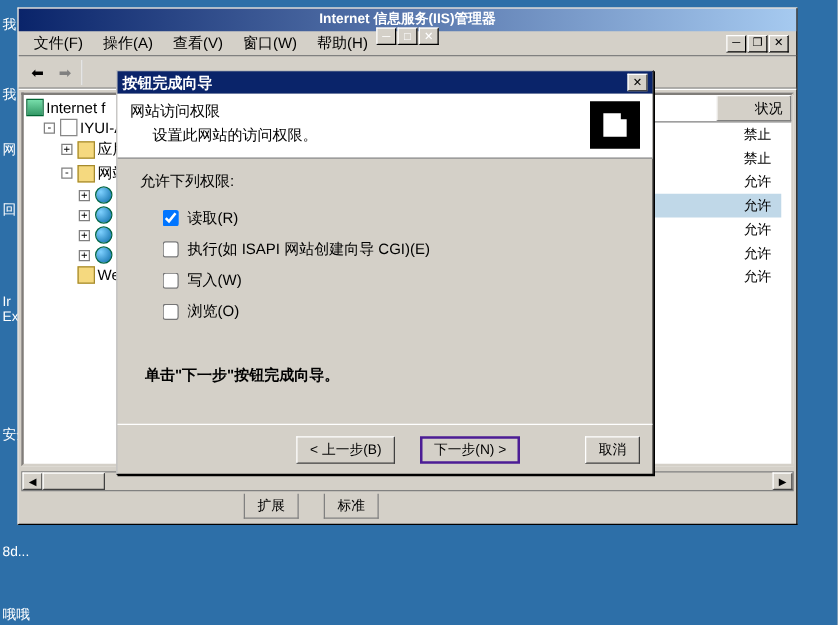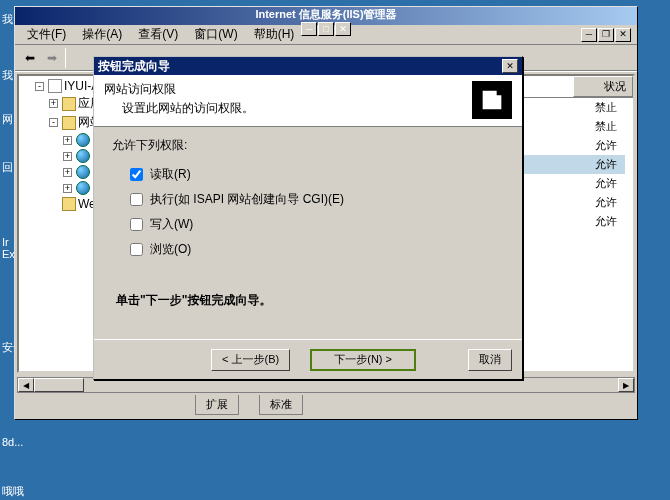--- a/index.html
+++ b/index.html
@@ -46,21 +46,21 @@
 .wiz-header-text { flex: 1; }
 .wiz-header-title { font-weight: normal; }
 .wiz-header-sub { padding-left: 18px; margin-top: 2px; }
 .wiz-header-icon { width: 40px; height: 38px; background: #000; display: flex; align-items: center; justify-content: center; }
 .wiz-header-icon svg { width: 28px; height: 28px; }
 .wiz-body { flex: 1; padding: 10px 18px; }
 .cb-row { display: flex; align-items: center; gap: 4px; padding: 3px 14px; }
 .cb-row input[type=checkbox] { width: 13px; height: 13px; }
 .wiz-footer { height: 40px; display: flex; align-items: center; justify-content: flex-end; gap: 20px; padding: 0 10px; border-top: 1px solid #fff; }
 .btn { height: 22px; padding: 0 10px; background: #d4d0c8; border: 1px solid; border-color: #fff #404040 #404040 #fff; cursor: default; font-size: 11px; }
-.btn.default { border: 2px solid #4d7c0f; padding: 0 22px; }
+.btn.default { border: 2px solid #4c1d95; padding: 0 9px; }
 .bold-msg { font-weight: bold; margin-top: 30px; padding-left: 4px; }
 </style>
 </head>
 <body>
 
 <div class="desktop-icon" style="left:2px;top:12px">我</div>
 <div class="desktop-icon" style="left:2px;top:68px">我</div>
 <div class="desktop-icon" style="left:2px;top:160px">回</div>
 <div class="desktop-icon" style="left:2px;top:236px;white-space:pre">Ir
 Ex</div>
@@ -92,20 +92,24 @@
       <div class="title-btn">✕</div>
     </div>
   </div>
   <div class="toolbar">
     <div class="tool-arrow">⬅</div>
     <div class="tool-arrow" style="color:#808080">➡</div>
     <div class="tool-sep"></div>
   </div>
   <div class="body-area">
     <div class="tree">
+      <div class="tree-node">
+          <span class="node-icon comp"></span>
+          <span>Internet f</span>
+        </div>
       <div class="tree-node indent1">
           <span class="pm">-</span>
           <span class="node-icon server"></span>
           <span>IYUI-AE</span>
         </div>
       <div class="tree-node indent2">
           <span class="pm">+</span>
           <span class="node-icon folder"></span>
           <span>应用</span>
         </div>

